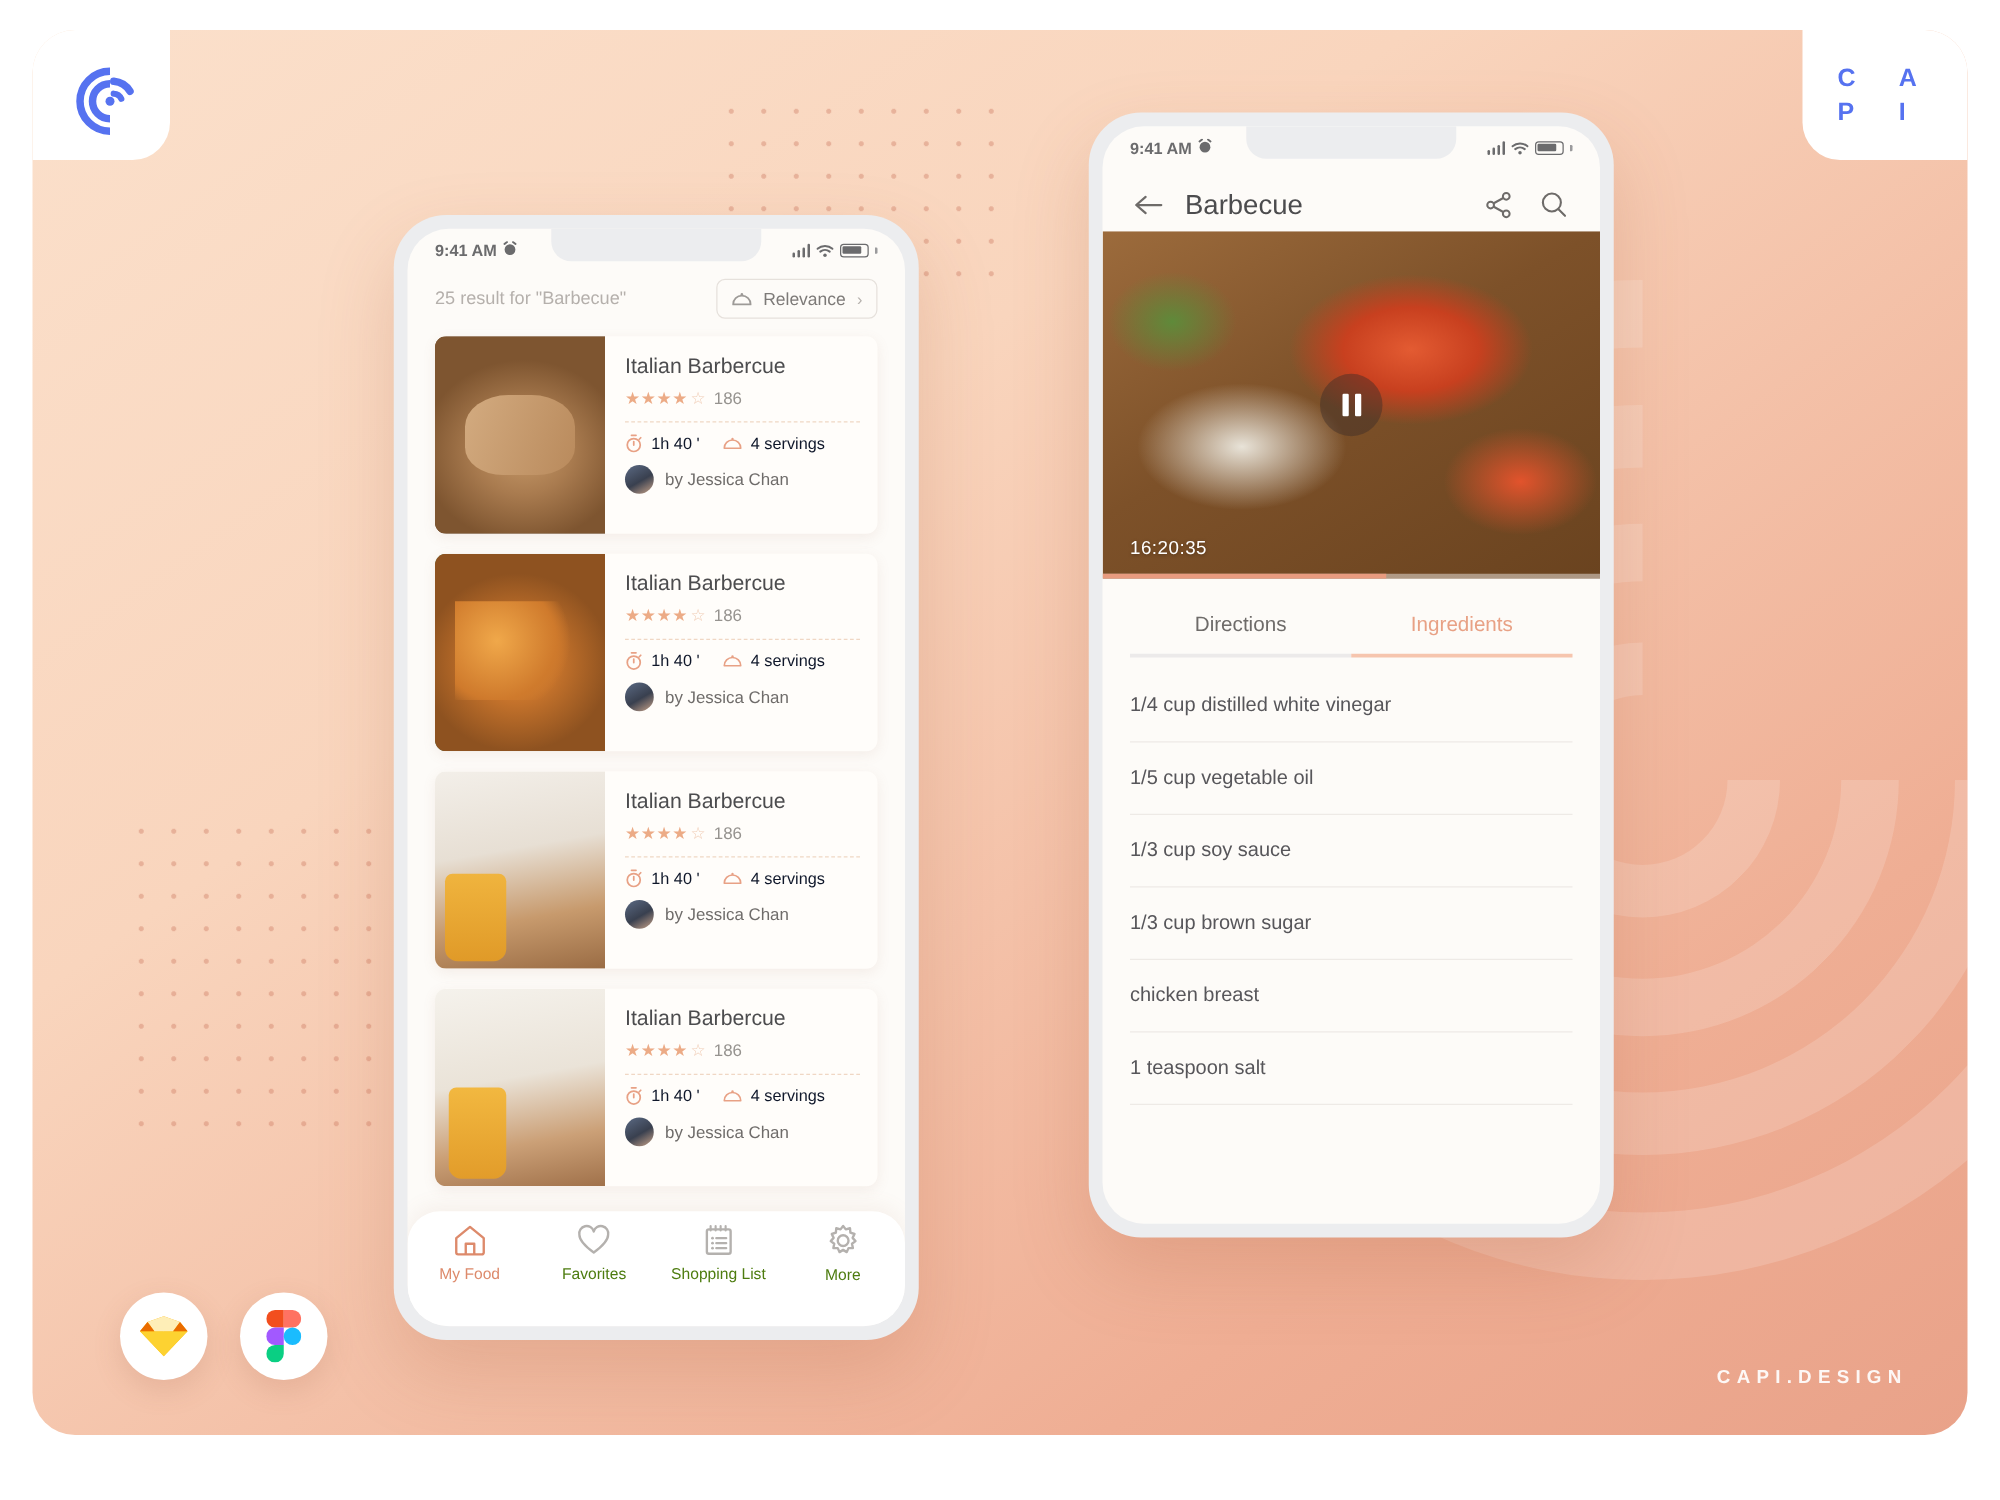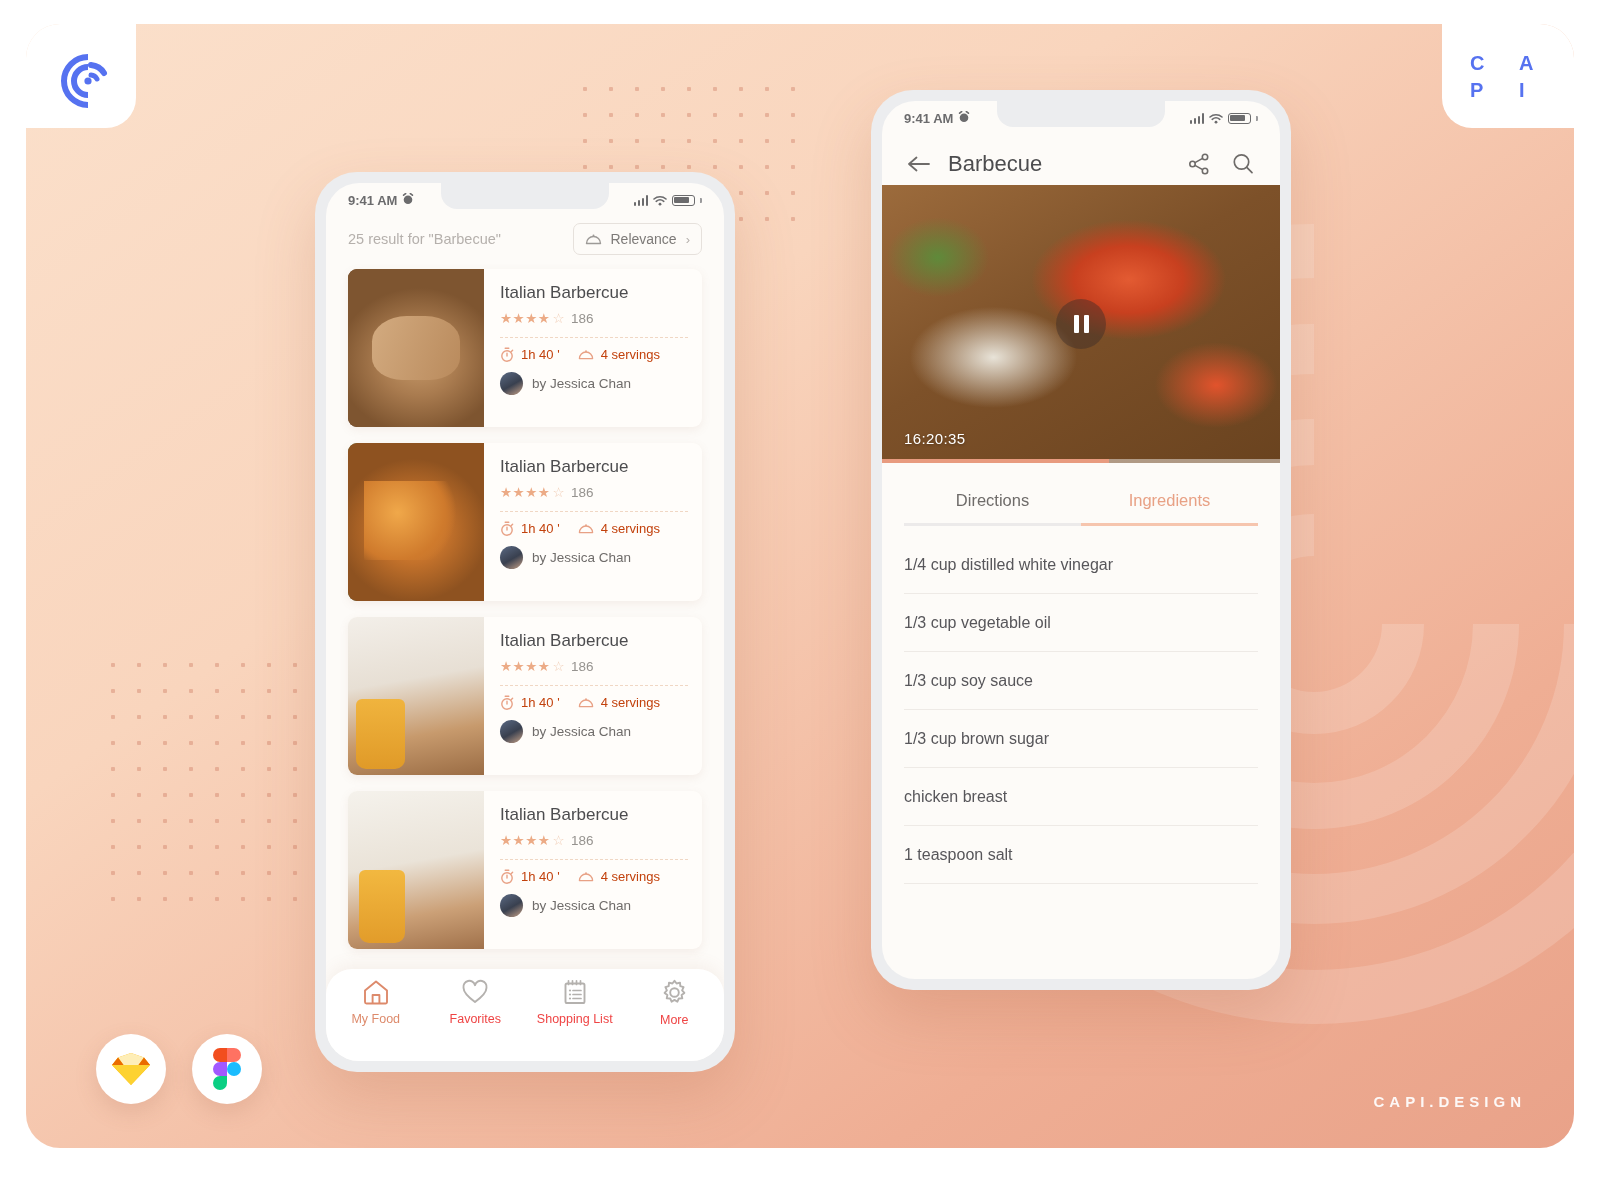--- a/index.html
+++ b/index.html
@@ -134,42 +134,42 @@
     height: 158px; flex: none; justify-content: center;
   }
   .card-thumb { width: 136px; flex: none; position: relative; overflow: hidden; }
   .card-body { flex: 1; padding: 14px 14px 10px 16px; display: flex; flex-direction: column; }
   .card-title { font-size: 17px; color: #4c4c4e; margin-bottom: 7px; }
   .rating { display: flex; align-items: center; gap: 6px; }
   .stars { display: flex; gap: 2px; font-size: 13.5px; color: #ecab86; letter-spacing: 0.5px; }
   .stars .off { color: #f0cdb6; }
   .rating-count { font-size: 13.5px; color: #96938f; }
   .dashed { border-top: 1.4px dashed #f0d7c4; margin: 11px 0 9px 0; }
-  .meta-row { display: flex; align-items: center; gap: 18px; font-size: 13px; color: #c2410c; }
+  .meta-row { display: flex; align-items: center; gap: 18px; font-size: 13px; color: #0f172a; }
   .meta-item { display: flex; align-items: center; gap: 7px; }
   .author { display: flex; align-items: center; gap: 9px; margin-top: 10px; }
   .avatar {
     width: 23px; height: 23px; border-radius: 50%;
     background: linear-gradient(150deg,#5b6a84,#39404f 55%,#c9a389);
     flex: none;
   }
   .author-name { font-size: 13.5px; color: #6f6c6a; }
 
   
   .bottomnav {
     position: absolute; left: 0; right: 0; bottom: 0;
     height: 92px; background: #ffffff;
     border-top-left-radius: 26px; border-top-right-radius: 26px;
     display: flex; align-items: flex-start; padding-top: 10px;
     box-shadow: 0 -5px 16px rgba(170,120,95,0.08);
     z-index: 5;
   }
   .nav-item {
     flex: 1; display: flex; flex-direction: column; align-items: center; gap: 7px;
-    font-size: 12.5px; color: #ef4444;
+    font-size: 12.5px; color: #4d7c0f;
   }
   .nav-item.active { color: #dd8a6b; }
 
   
   .video { position: relative; height: 278px; overflow: hidden; }
   .pausebtn {
     position: absolute; left: 50%; top: 50%; transform: translate(-50%,-50%);
     width: 50px; height: 50px; border-radius: 50%;
     background: rgba(60,45,40,0.45);
     display: flex; align-items: center; justify-content: center; gap: 5px;
@@ -574,21 +574,21 @@
           <span class="underline"></span>
         </div>
         <div class="tab active">
           <span>Ingredients</span>
           <span class="underline"></span>
         </div>
       </div>
 
       <div class="ingredients">
         <div class="ingredient">1/4 cup distilled white vinegar</div>
-        <div class="ingredient">1/3 cup vegetable oil</div>
+        <div class="ingredient">1/5 cup vegetable oil</div>
         <div class="ingredient">1/3 cup soy sauce</div>
         <div class="ingredient">1/3 cup brown sugar</div>
         <div class="ingredient">chicken breast</div>
         <div class="ingredient">1 teaspoon salt</div>
       </div>
     </div>
   </div>
 
   <div class="badge sketch">
     <svg width="40" height="36" viewBox="0 0 40 36">

